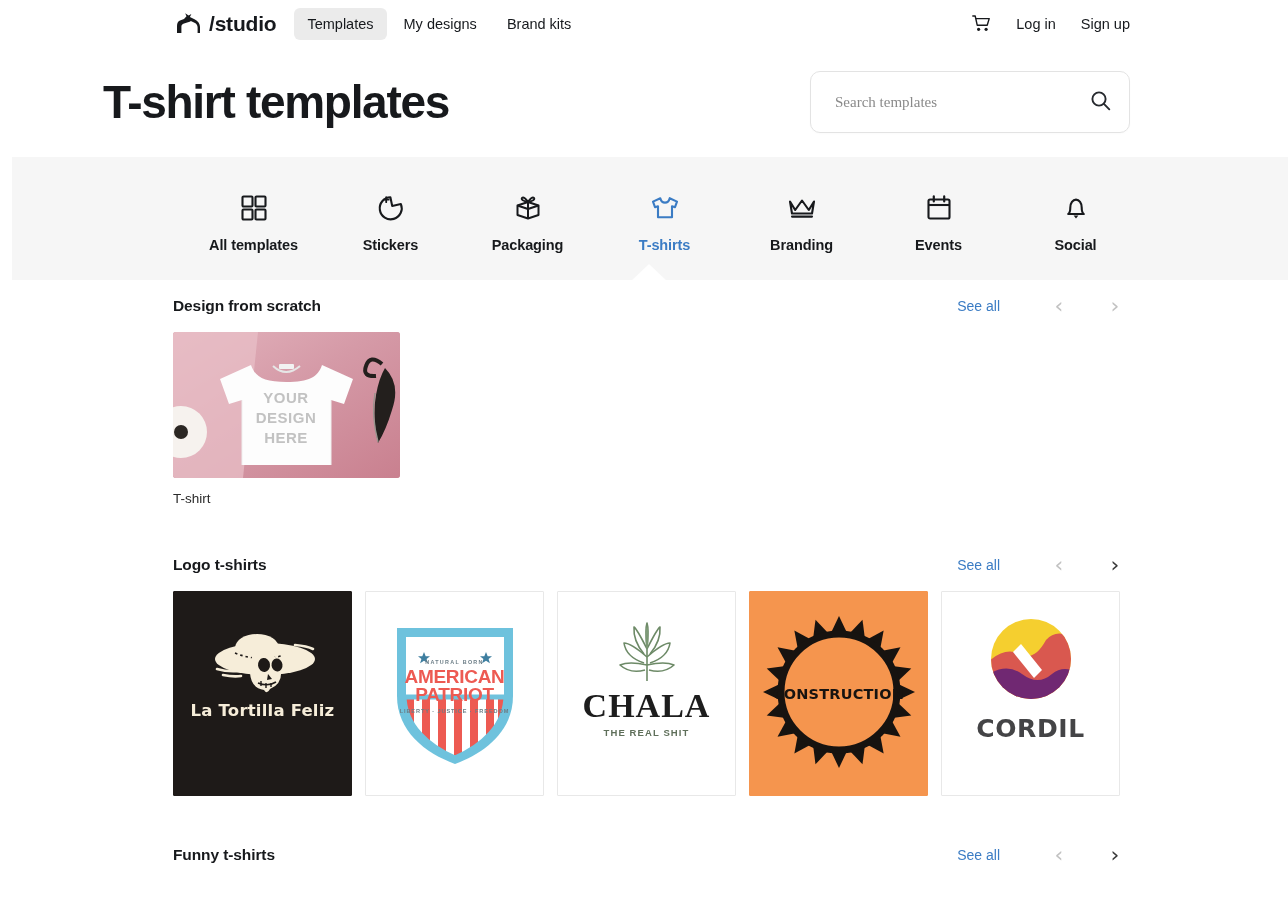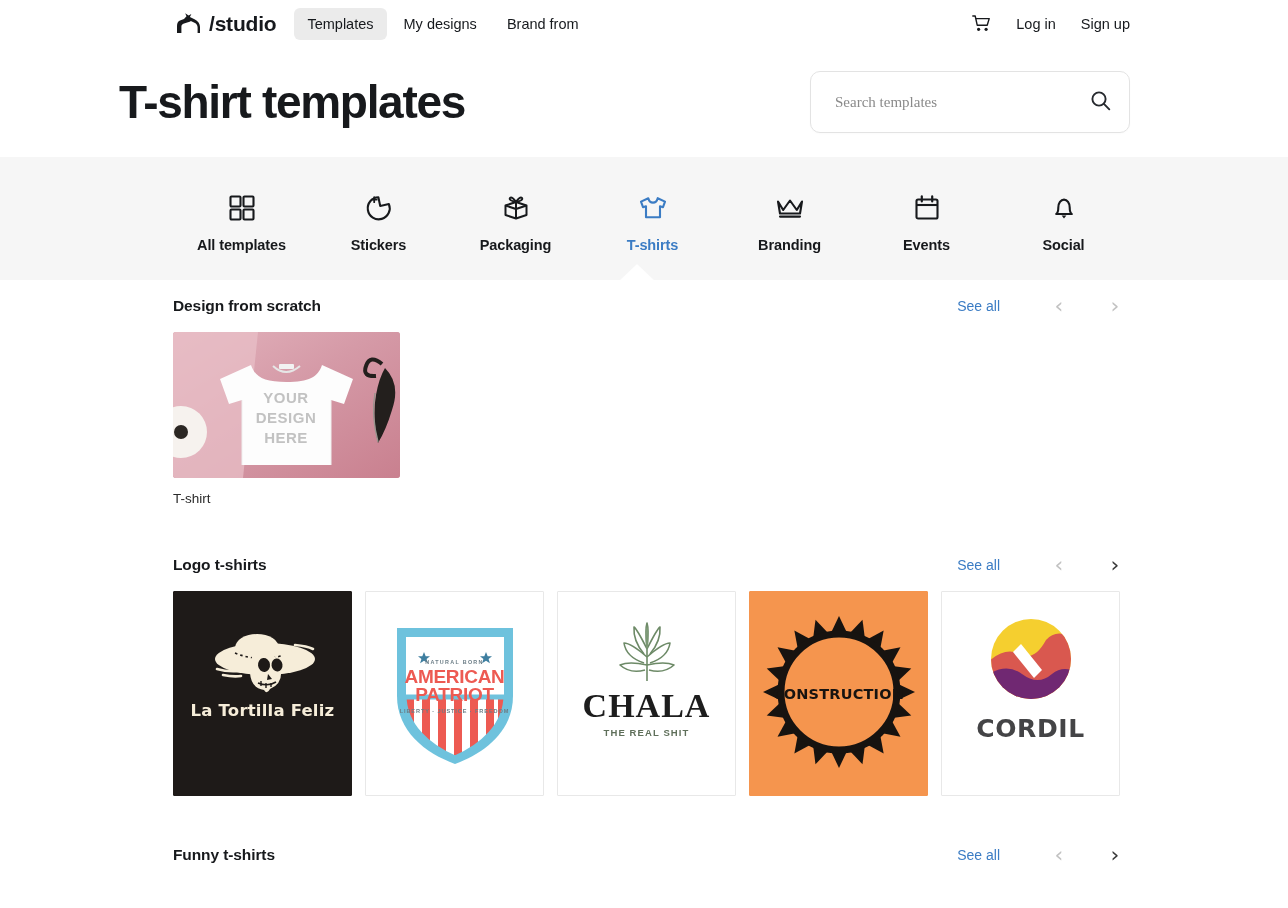--- a/index.html
+++ b/index.html
@@ -56,23 +56,24 @@
     color: #16191d;
     cursor: pointer;
     white-space: nowrap;
   }
   .cart-icon { cursor: pointer; display: flex; align-items: center; }
 
   
   .title-row {
     display: flex;
     align-items: center;
-    padding: 0 158px 0 119px;
+    padding: 0 158px 0 79px;
     height: 110px;
     background: #fff;
+    margin-left: 24px;
   }
   .page-title {
     font-size: 46px;
     font-weight: bold;
     letter-spacing: -1.3px;
     color: #17191c;
     margin: 0;
     line-height: 1;
   }
   .search-box {
@@ -103,20 +104,21 @@
   }
 
   
   .cat-bar {
     background: #f6f6f6;
     height: 123px;
     position: relative;
     display: flex;
     align-items: center;
     padding: 0 118px 0 173px;
+    margin-left: 12px;
   }
   .cat-list {
     display: flex;
     align-items: flex-start;
     gap: 0;
     width: 100%;
   }
   .cat-item {
     width: 137px;
     display: flex;
@@ -246,21 +248,21 @@
     <span>
       <svg width="34" height="24" viewBox="0 0 34 24">
         <path fill="#17191c" d="M4 21 L4 14 C4 11 5 9.5 7 8.6 L11 7 L13.5 4.3 L12.2 1.2 L15.6 3.4 L18.4 2.1 L16.9 5 L21.5 7.2 C25 8.9 27 11.6 27 15 L27 21 L24.6 21 L24.6 15.5 C24.6 13.4 23.6 11.8 21.5 10.8 L17.8 9.1 C17.2 9.8 16.2 10.2 15 10.2 L11 11.5 C9.3 12.1 8.4 13 8.4 14.4 L8.4 21 Z"></path>
       </svg>
     </span>
     <span class="logo-text">/studio</span>
   </div>
   <div class="nav-links">
     <div class="nav-link active">Templates</div>
     <div class="nav-link">My designs</div>
-    <div class="nav-link">Brand from</div>
+    <div class="nav-link">Brand kits</div>
   </div>
   <div class="header-right">
     <span class="cart-icon">
       <svg width="19" height="17" viewBox="0 0 19 17">
         <path fill="none" stroke="#17191c" stroke-width="1.4" stroke-linejoin="round" stroke-linecap="round" d="M0.8 1 L3.2 1 L5.2 10.2 L15.2 10.2 L17.2 3.6 L4 3.6"></path>
         <circle cx="6.6" cy="14.3" r="1.6" fill="#17191c"></circle>
         <circle cx="14.1" cy="14.3" r="1.6" fill="#17191c"></circle>
       </svg>
     </span>
     <span class="auth-link">Log in</span>

